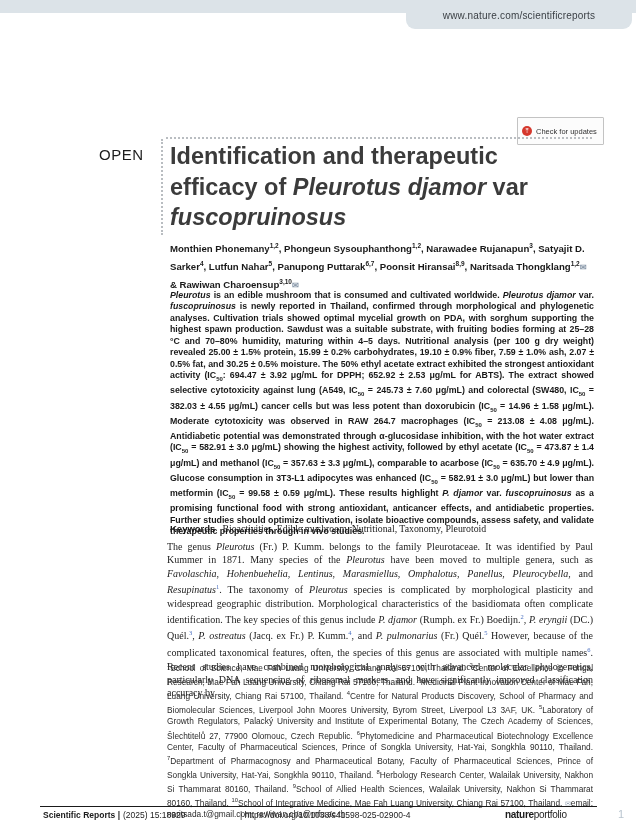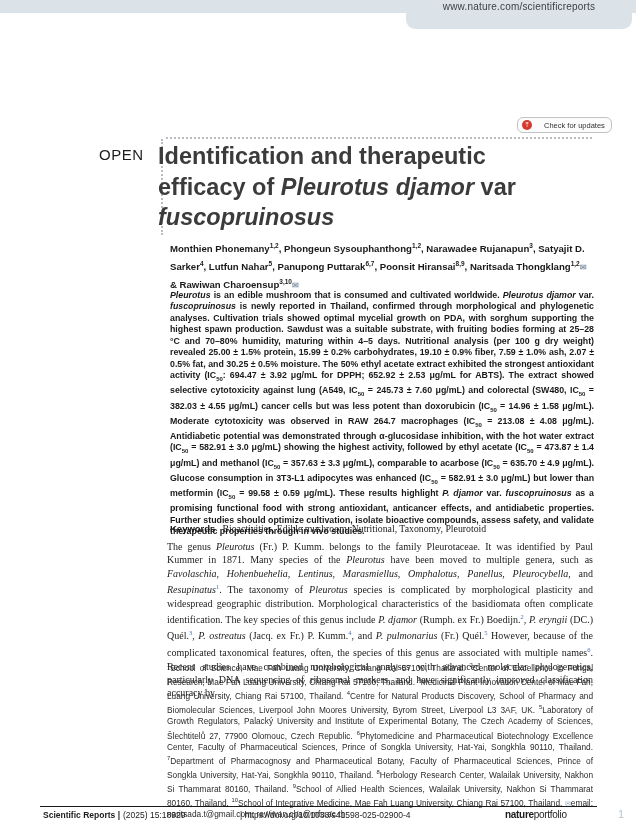--- a/index.html
+++ b/index.html
@@ -3,38 +3,38 @@
 <meta charset="utf-8">
 <style>
   * { margin:0; padding:0; box-sizing:border-box; }
   html,body { width:636px; height:835px; background:#ffffff; font-family:"Liberation Sans", sans-serif; }
   .page { position:relative; width:636px; height:835px; background:#fff; overflow:hidden; }
   .abs { position:absolute; }
 
   .topbar { left:0; top:0; width:636px; height:13px; background:#dce3e8; }
   .url-tab { left:406px; top:0; width:226px; height:29px; background:#dce3e8;
              border-radius:0 0 9px 9px; display:flex; align-items:flex-end; justify-content:center;
-             padding-bottom:17px; }
+             padding-bottom:8px; }
   .url-tab span { font-size:10px; color:#3a3f44; letter-spacing:.2px; }
 
   .logo { left:38px; top:52px; font-size:30px; color:#101010; letter-spacing:-.5px; }
   .logo b { font-weight:bold; letter-spacing:-1px; }
 
-  .check-btn { left:517px; top:117px; height:16px; display:flex; align-items:center; gap:12px;
-               border:1px solid #c3c3c3; border-radius:6px; background:#fcfcfc; padding:0 6px 0 4px; }
+  .check-btn { left:517px; top:117px; height:28px; display:flex; align-items:center; gap:4px;
+               border:1px solid #c3c3c3; border-radius:1px; background:#fcfcfc; padding:0 6px 0 4px; }
   .check-btn .dot { width:10px; height:10px; border-radius:50%; background:#d5382d;
                     color:#fff; font-size:7px; line-height:10px; text-align:center; }
   .check-btn .lbl { font-size:7.5px; color:#333; }
 
   .dotted-top { left:166px; top:137px; width:426px; border-top:2px dotted #b9bdc1; }
   .dotted-left { left:161px; top:139px; height:96px; border-left:2px dotted #b9bdc1; }
 
   .open { left:99px; top:146px; font-size:15px; font-weight:normal; color:#1d1d1d; letter-spacing:.5px; }
 
-  .title { left:158px; top:141px; width:424px; font-size:23.5px; line-height:30.5px;
+  .title { left:170px; top:141px; width:424px; font-size:23.5px; line-height:30.5px;
            font-weight:bold; color:#3b3b3b; }
   .authors { left:170px; top:239px; width:424px; font-size:9.6px; font-weight:bold;
              line-height:14.4px; color:#191919; }
   .authors sup { font-size:6.5px; }
 
   .abstract { left:170px; top:290px; width:424px; font-size:8.8px; font-weight:bold;
               line-height:11.45px; color:#191919; text-align:justify; }
   .abstract sub { font-size:6px; }
 
   .keywords { left:170px; top:523px; width:424px; font-size:9.5px; color:#191919; }

